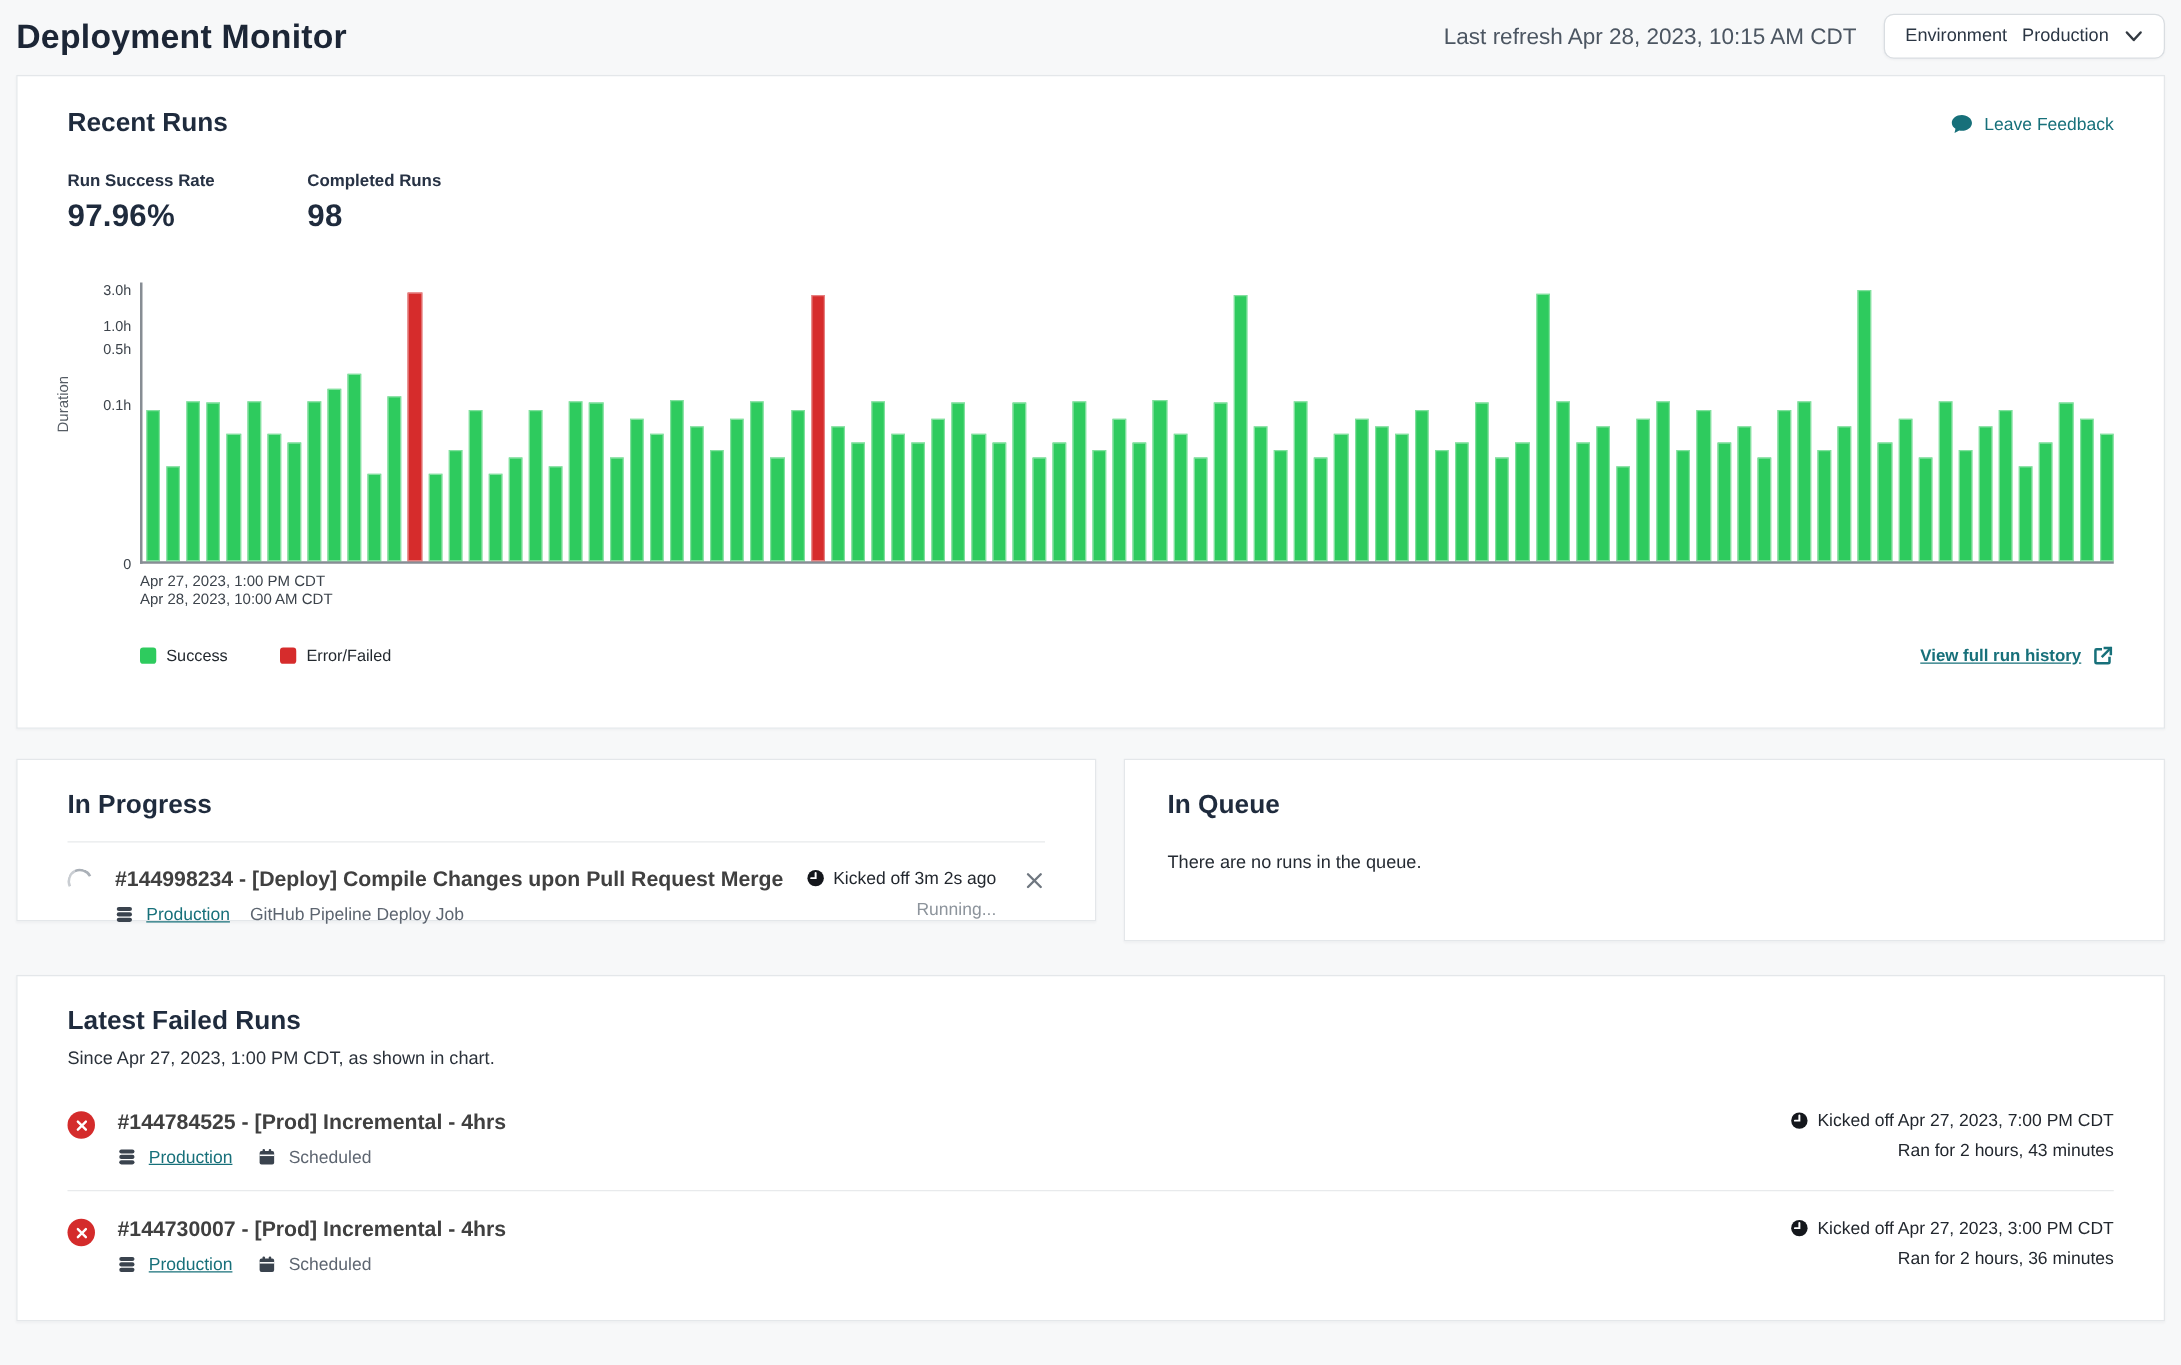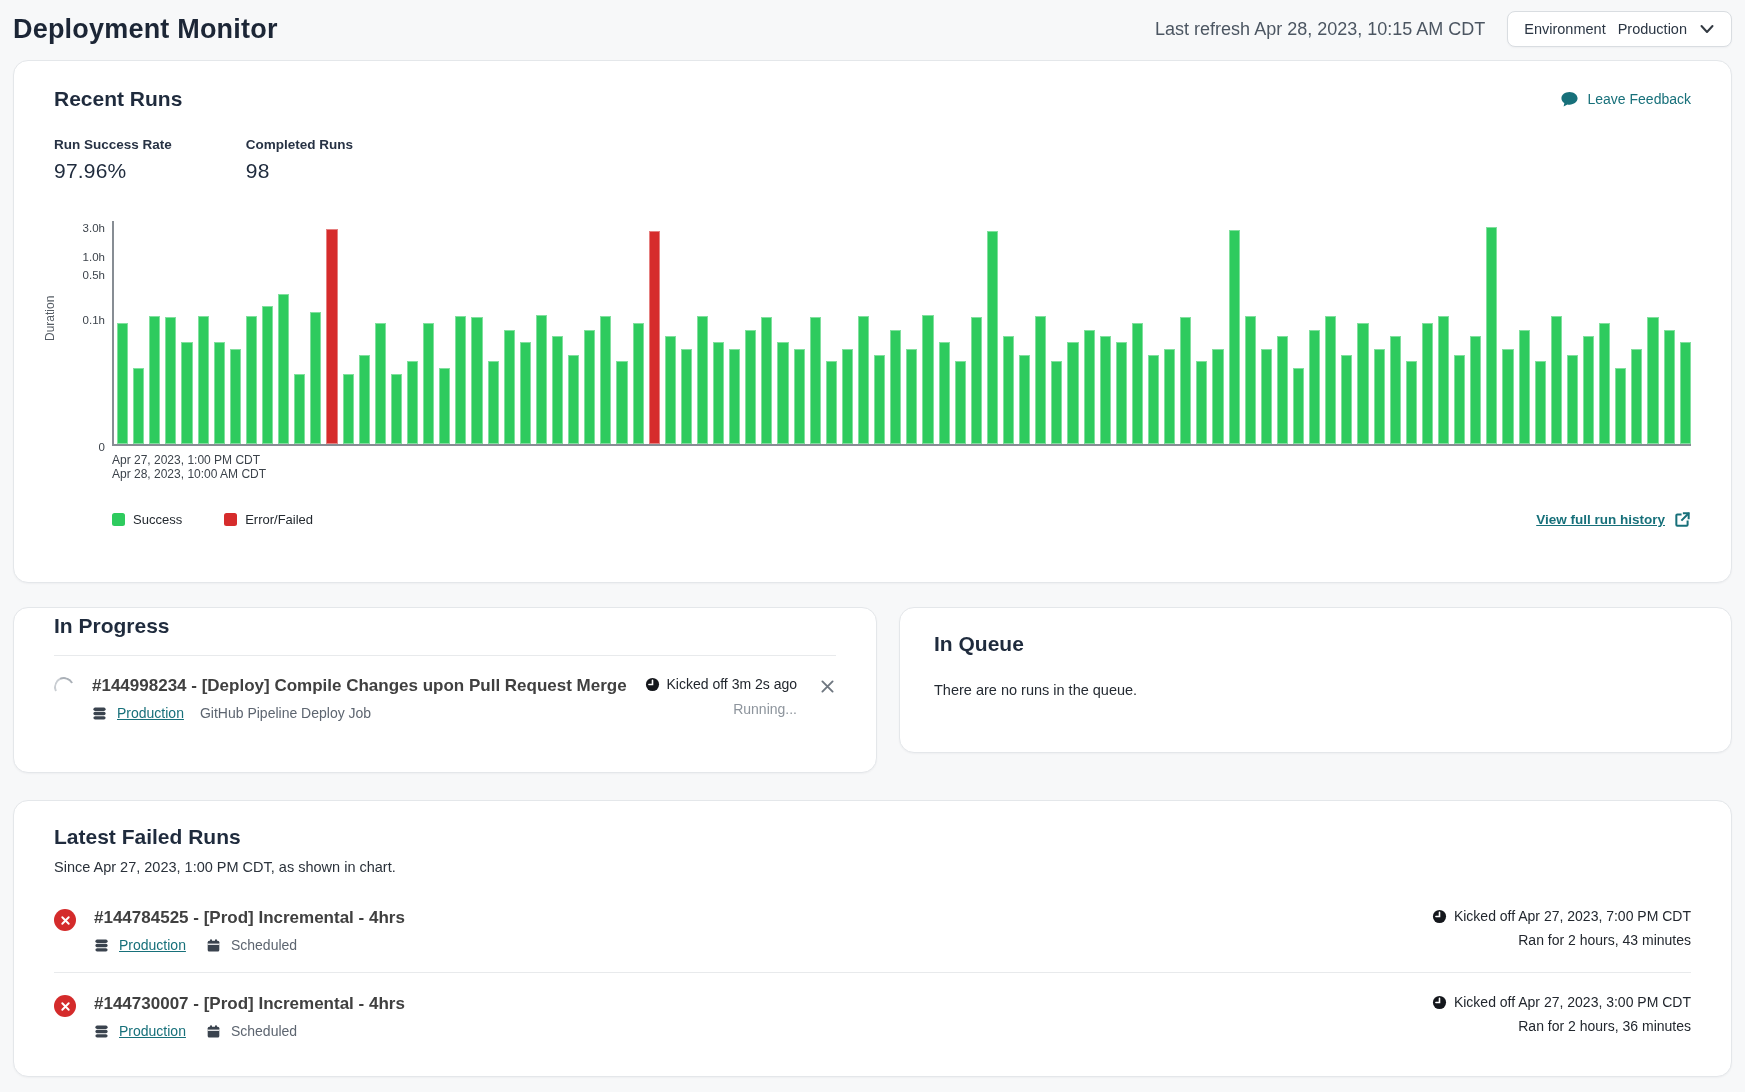--- a/index.html
+++ b/index.html
@@ -18,31 +18,31 @@
   .env-select {
     display:flex; align-items:center; gap:12px; background:#fff;
     border:1px solid #d9dde1; border-radius:8px; padding:7px 16px; height:36px;
     font-size:14.5px; color:#2b3644; cursor:pointer; box-shadow:0 1px 2px rgba(20,30,40,.04);
   }
   .env-select .env-label { color:#2b3644; }
   .env-select .env-value { color:#2b3644; }
   
   .content { padding:0 13px; }
   .card {
-    background:#fff; border:1px solid #e4e7ea; border-radius:15px;
+    background:#fff; border:1px solid #e4e7ea; border-radius:0;
     box-shadow:0 1px 2px rgba(20,30,40,.04);
   }
   .card-heading { font-size:21px; font-weight:bold; color:#1f2b3d; }
   
   .recent-runs { padding:26px 40px 30px 40px; height:523px; }
   .rr-head-row { display:flex; align-items:center; justify-content:space-between; }
   .feedback-link { display:flex; align-items:center; gap:8px; font-size:14px; color:#17707a; cursor:pointer; }
   .stats-row { display:flex; gap:74px; margin-top:26px; }
   .stat-label { font-size:13.5px; font-weight:bold; color:#273244; }
-  .stat-value { font-size:21px; font-weight:normal; color:#1f2b3d; margin-top:7px; letter-spacing:.2px; }
+  .stat-value { font-size:25px; font-weight:bold; color:#1f2b3d; margin-top:7px; letter-spacing:.2px; }
   .chart-wrap { margin-top:38px; }
   .chart-main { display:flex; }
   .y-gutter { width:58px; position:relative; height:225px; }
   .y-axis-title {
     position:absolute; left:-4px; top:50%; transform:rotate(-90deg) translateX(-0%);
     transform-origin:left center; font-size:12px; color:#555c64; white-space:nowrap;
   }
   .y-tick { position:absolute; right:7px; font-size:11.5px; color:#3d444c; white-space:nowrap;text-align:center; }
   .plot {
     flex:1; height:225px; position:relative;
@@ -52,21 +52,21 @@
   .bar { flex:1; min-width:0; box-shadow:inset 0 0 0 1px rgba(255,255,255,.40); }
   .x-labels { display:flex; justify-content:space-between; margin-left:58px; margin-top:7px; font-size:12px; color:#3c434b;flex-direction:column; }
   .chart-footer { display:flex; justify-content:space-between; align-items:center; margin-left:58px; margin-top:30px; }
   .legend { display:flex; align-items:center; gap:42px; }
   .legend-item { display:flex; align-items:center; gap:8px; font-size:13px; color:#23292f; }
   .legend-swatch { width:13px; height:13px; border-radius:2.5px; display:inline-block; }
   .history-link { display:flex; align-items:center; gap:9px; font-size:13.5px; font-weight:bold; color:#17707a; cursor:pointer; }
   .history-link .link-text { text-decoration:underline; }
   
   .mid-row { display:flex; gap:22px; margin-top:24px; }
-  .in-progress-card { width:864px; padding:6px 40px; height:166px; }
+  .in-progress-card { width:864px; padding:24px 40px; height:130px; }
   .in-queue-card { flex:1; padding:24px 34px; height:146px; }
   .divider { border-top:1px solid #e8eaec; margin-top:17px; }
   .run-row { display:flex; align-items:flex-start; margin-top:20px; }
   .spinner {
     width:20px; height:20px; border-radius:50%; margin-top:1px;
     border:2.5px solid transparent; border-top-color:#aab0b7; border-left-color:#c9cdd2;
     transform:rotate(18deg); flex:none;
   }
   .run-main { margin-left:18px; flex:1; min-width:0; }
   .run-title { font-size:17px; font-weight:bold; color:#404040; }

